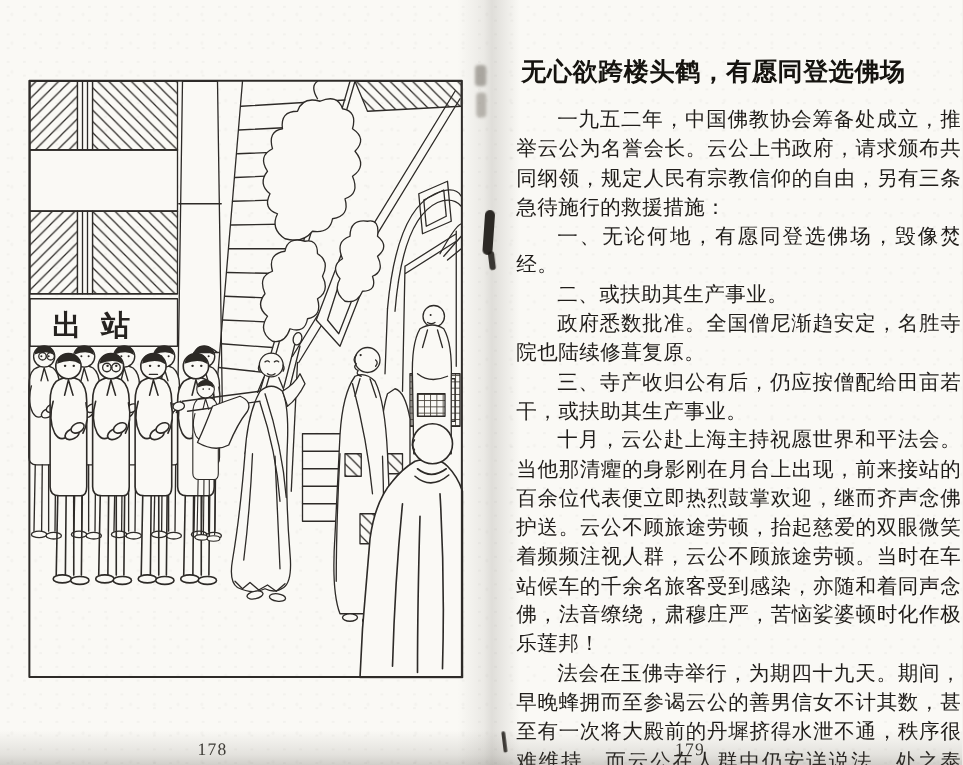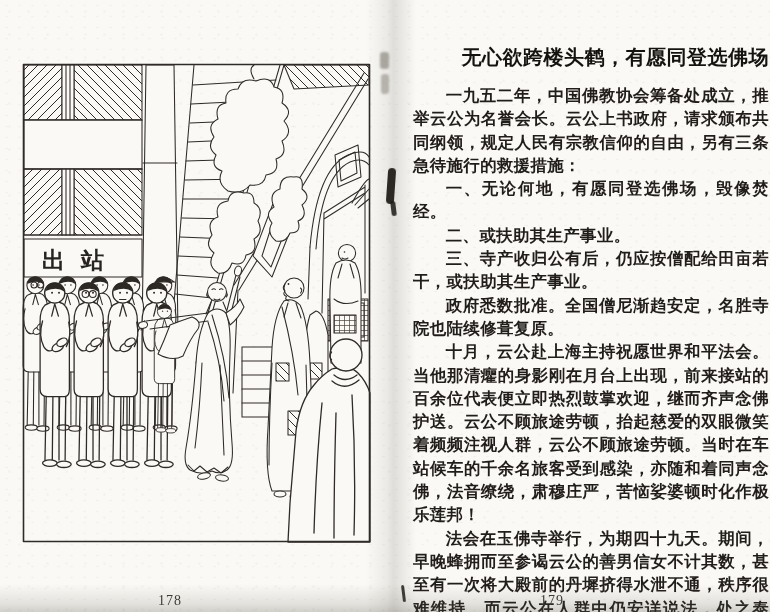--- a/index.html
+++ b/index.html
@@ -29,26 +29,26 @@
     position:absolute;top:593px;width:100px;text-align:left;
     font-size:14px;color:#3a3833;letter-spacing:1px;
   }
   .pagenum.left{left:158px;}
   .pagenum.right{left:540px;}
   .right-text{
     position:absolute;left:413px;top:44px;width:356px;color:#201d1a;
   }
   .chapter-title{
     margin:0 0 13px 4px;font-family:"Liberation Sans",sans-serif;
-    font-weight:bold;font-size:20px;letter-spacing:.5px;text-align:right;
+    font-weight:bold;font-size:20px;letter-spacing:.5px;text-align:left;
     color:#15130f;white-space:nowrap;
   }
   .right-text p{
     margin:0;font-size:16.4px;line-height:23.3px;text-align:justify;
-    text-indent:2em;letter-spacing:.4px;font-weight:bold;
+    text-indent:2em;letter-spacing:.4px;
   }
   
   .smudge{position:absolute;background:#1d1a16;}
   .smudge.a{left:387px;top:168px;width:8px;height:36px;border-radius:4px;transform:rotate(4deg);filter:blur(.4px);opacity:.92;}
   .smudge.b{left:391px;top:201px;width:5px;height:15px;border-radius:3px;transform:rotate(-7deg);filter:blur(.4px);opacity:.85;}
   .smudge.c{left:380px;top:52px;width:9px;height:17px;border-radius:3px;background:#7d7870;filter:blur(1.1px);opacity:.6;}
   .smudge.d{left:381px;top:74px;width:8px;height:20px;border-radius:3px;background:#8a857c;filter:blur(1.2px);opacity:.55;}
   .smudge.e{left:402px;top:585px;width:3px;height:17px;border-radius:2px;transform:rotate(-7deg);filter:blur(.3px);opacity:.85;}
 </style>
 </head>
@@ -235,22 +235,22 @@
     </svg>
 
     <div class="pagenum left">178</div>
   </div>
 
   <div class="right-text">
     <h1 class="chapter-title">无心欲跨楼头鹤，有愿同登选佛场</h1>
     <p>一九五二年，中国佛教协会筹备处成立，推举云公为名誉会长。云公上书政府，请求颁布共同纲领，规定人民有宗教信仰的自由，另有三条急待施行的救援措施：</p>
     <p>一、无论何地，有愿同登选佛场，毁像焚经。</p>
     <p>二、或扶助其生产事业。</p>
+    <p>政府悉数批准。全国僧尼渐趋安定，名胜寺院也陆续修葺复原。</p>
     <p>三、寺产收归公有后，仍应按僧配给田亩若干，或扶助其生产事业。</p>
-    <p>政府悉数批准。全国僧尼渐趋安定，名胜寺院也陆续修葺复原。</p>
     <p>十月，云公赴上海主持祝愿世界和平法会。当他那清癯的身影刚在月台上出现，前来接站的百余位代表便立即热烈鼓掌欢迎，继而齐声念佛护送。云公不顾旅途劳顿，抬起慈爱的双眼微笑着频频注视人群，云公不顾旅途劳顿。当时在车站候车的千余名旅客受到感染，亦随和着同声念佛，法音缭绕，肃穆庄严，苦恼娑婆顿时化作极乐莲邦！</p>
     <p>法会在玉佛寺举行，为期四十九天。期间，早晚蜂拥而至参谒云公的善男信女不计其数，甚至有一次将大殿前的丹墀挤得水泄不通，秩序很难维持。而云公在人群中仍安详说法，处之泰然。</p>
   </div>
   <div class="pagenum right">179</div>
 
   <div class="smudge a"></div>
   <div class="smudge b"></div>
   <div class="smudge c"></div>
   <div class="smudge d"></div>
   <div class="smudge e"></div>

